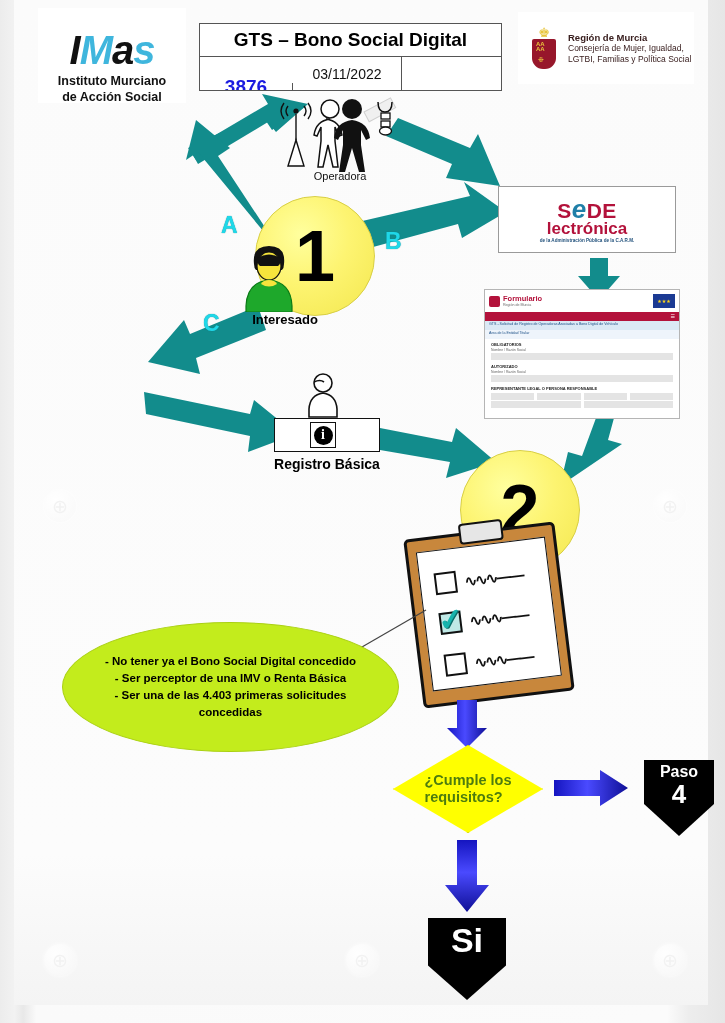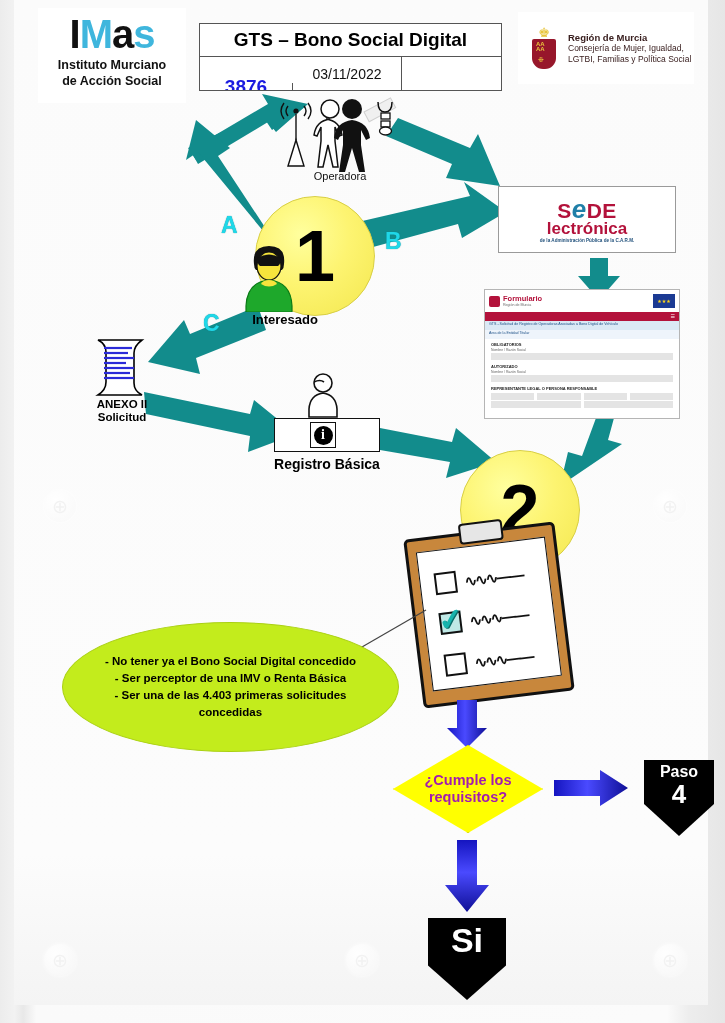--- a/index.html
+++ b/index.html
@@ -6,21 +6,21 @@
   body{font-family:"Liberation Sans",sans-serif;}
   #page{position:relative;width:725px;height:1023px;overflow:hidden;
         background:linear-gradient(90deg,#ececec 0%,#f2f2f2 2%,#e8e8e8 3.2%,#fafafa 5%,#fbfbfb 92%,#ededed 95%,#e6e6e6 100%);}
   .slide{position:absolute;left:14px;top:0;width:694px;height:1005px;
          background:linear-gradient(180deg,#fbfbfb 0%,#fcfcfc 85%,#f4f4f4 100%);}
   .abs{position:absolute;}
   .nosel{user-select:none;}
 
   
   .imas-box{left:38px;top:8px;width:148px;height:95px;background:#ffffff;text-align:center;}
-  .imas-word{font-size:40px;font-weight:bold;letter-spacing:-1px;line-height:44px;margin-top:4px;color:#111;}
+  .imas-word{font-size:40px;font-weight:bold;letter-spacing:-1px;line-height:44px;margin-top:20px;color:#111;font-style:italic;}
   .imas-word .c{color:#3fb6dd;}
   .imas-sub{font-size:12.5px;font-weight:bold;line-height:14px;color:#111;margin-top:2px;}
 
   .gts-table{left:199px;top:23px;width:303px;height:68px;border:1.6px solid #555;border-radius:0;
              background:#fff;box-sizing:border-box;overflow:hidden;}
   .gts-title{height:32px;border-bottom:1.4px solid #555;display:flex;align-items:center;justify-content:center;
              font-size:19px;font-weight:bold;color:#000;}
   .gts-row{height:33px;display:flex;}
   .gts-cell{display:flex;align-items:center;justify-content:center;font-size:14px;color:#111;}
   .gts-c1{width:92px;border-right:1.4px solid #555;color:#1a1ae0;font-weight:bold;font-size:19px;margin-top:26px;}
@@ -59,21 +59,21 @@
   .greenell{left:62px;top:622px;width:335px;height:128px;border-radius:50%;
             background:#c3ec1c;border:1px solid #aad013;display:flex;align-items:center;justify-content:center;}
   .greenell ul{list-style:none;margin:0;padding:0 14px;text-align:center;}
   .greenell li{font-size:11.5px;font-weight:bold;color:#000;line-height:17px;white-space:nowrap;}
   .greenell li.wrap{white-space:normal;}
 
   
   .diamond{left:393px;top:745px;width:148px;height:86px;}
   .diamond .dshape{width:100%;height:100%;background:#ffff00;border:1px solid #d4d400;
         clip-path:polygon(50% 0,100% 50%,50% 100%,0 50%);display:flex;align-items:center;justify-content:center;}
-  .diamond .dtext{font-size:14.5px;font-weight:bold;color:#a21caf;text-align:center;line-height:17px;}
+  .diamond .dtext{font-size:14.5px;font-weight:bold;color:#4d7c0f;text-align:left;line-height:17px;}
 
   
   .pent{background:#000;clip-path:polygon(0 0,100% 0,100% 58%,50% 100%,0 58%);
         color:#fff;display:flex;flex-direction:column;align-items:center;text-align:center;}
 
   
   .sede{left:498px;top:186px;width:176px;height:65px;background:#fff;border:1px solid #9a9a9a;
         display:flex;align-items:center;justify-content:center;}
   .sede-in{text-align:center;line-height:1;}
   .sede-r1{font-size:21px;font-weight:bold;color:#b3123b;letter-spacing:.5px;}
@@ -274,36 +274,20 @@
     <svg width="58" height="72" viewBox="0 0 58 72">
       <path d="M14 24 q-2-18 15-18 q17 0 15 18 q0 4 -2 6 h-26 q-2-2 -2-6 z" fill="#111"></path>
       <ellipse cx="29" cy="26" rx="12" ry="14" fill="#f6e43c" stroke="#111" stroke-width="1.2"></ellipse>
       <path d="M17 18 q12-7 24 0 q0 6 -3 8 h-18 q-3-2 -3-8 z" fill="#111"></path>
       <path d="M29 40 q-22 2 -23 26 v6 h46 v-6 q-1-24 -23-26 z" fill="#1ea82b" stroke="#0a7a16" stroke-width="1.2"></path>
       <path d="M29 40 q-6 0 -8 4 q8 5 16 0 q-2-4 -8-4 z" fill="#f6e43c"></path>
     </svg>
   </div>
   <div class="abs lbl nosel" style="left:226px;top:313px;width:118px;font-size:13px;">Interesado</div>
 
-  <div class="abs doc nosel" style="left:88px;top:334px;">
-    <svg width="68" height="62" viewBox="0 0 68 62">
-      <path d="M10 6 h44 q-8 6 -8 13 v30 q0 8 8 12 h-44 q8-5 8-13 v-30 q0-8 -8-12 z" fill="#fff" stroke="#000" stroke-width="1.6"></path>
-      <g stroke="#2b2bd8" stroke-width="2.2">
-        <line x1="16" y1="14" x2="44" y2="14"></line>
-          <line x1="16" y1="19" x2="40" y2="19"></line>
-        <line x1="16" y1="24" x2="46" y2="24"></line>
-          <line x1="16" y1="29" x2="38" y2="29"></line>
-        <line x1="16" y1="34" x2="46" y2="34"></line>
-          <line x1="16" y1="39" x2="42" y2="39"></line>
-        <line x1="16" y1="44" x2="46" y2="44"></line>
-      </g>
-    </svg>
-    <div class="lbl doc-cap" style="width:100px;margin-left:-16px;margin-top:2px;">ANEXO II</div>
-    <div class="lbl doc-cap" style="width:100px;margin-left:-16px;">Solicitud</div>
-  </div>
 
   <div class="abs nosel" style="left:300px;top:372px;">
     <svg width="46" height="50" viewBox="0 0 46 50">
       <circle cx="23" cy="11" r="9" fill="#fff" stroke="#111" stroke-width="1.6"></circle>
       <path d="M14 10 q6-3 10 0" fill="none" stroke="#111" stroke-width="1.6"></path>
       <path d="M23 21 q-13 2 -14 16 v8 h28 v-8 q-1-14 -14-16 z" fill="#fff" stroke="#111" stroke-width="1.6"></path>
     </svg>
   </div>
   <div class="abs reg-box nosel"></div>
   <div class="info-i nosel">

